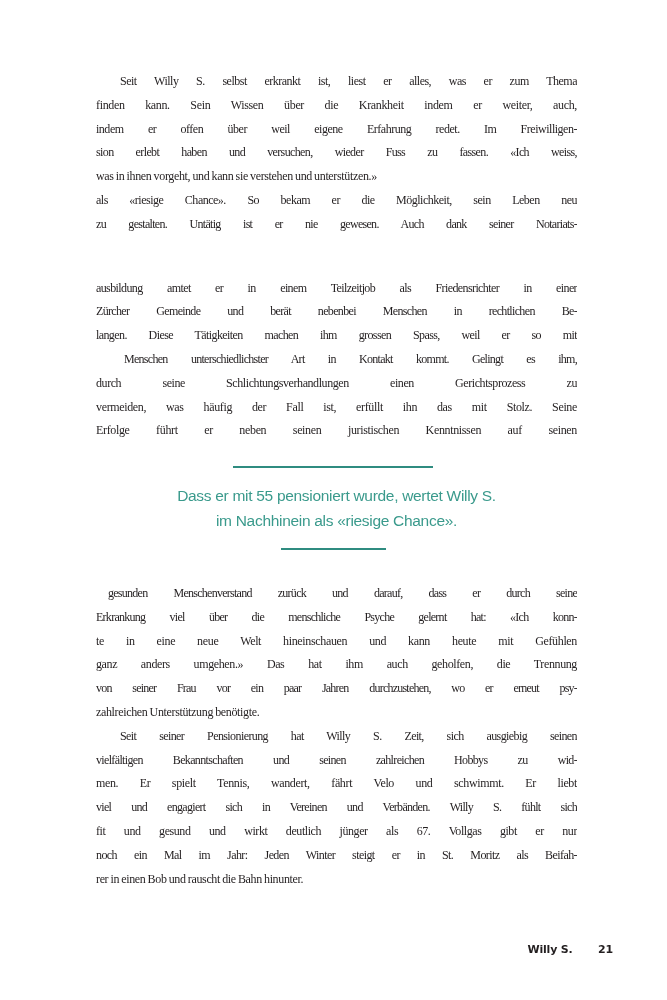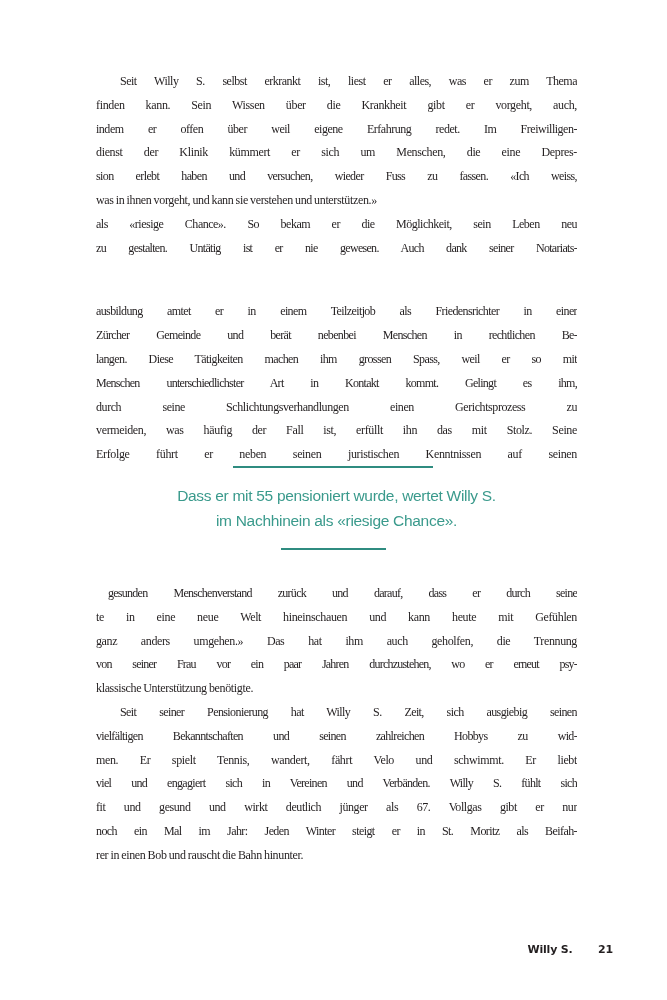--- a/index.html
+++ b/index.html
@@ -86,51 +86,51 @@
     }
     .footer .running-head { margin-right: 22px; }
   </style>
 </head>
 <body>
 
 <div class="page">
 
   <div class="text-block block-a" id="block-top">
       <span class="line indent" style="letter-spacing: -0.507882px;">Seit Willy S. selbst erkrankt ist, liest er alles, was er zum Thema</span>
-      <span class="line">finden kann. Sein Wissen über die Krankheit gibt er vorgeht, auch,</span>
+      <span class="line">finden kann. Sein Wissen über die Krankheit indem er weiter, auch,</span>
       <span class="line" style="letter-spacing: -0.483759px;">indem er offen über weil eigene Erfahrung redet. Im Freiwilligen-</span>
-      <span class="line" style="letter-spacing: -0.351736px;">dienst der Klinik kümmert er sich um Menschen, die eine Depres-</span>
       <span class="line" style="letter-spacing: -0.625187px;">sion erlebt haben und versuchen, wieder Fuss zu fassen. «Ich weiss,</span>
       <span class="line last">was in ihnen vorgeht, und kann sie verstehen und unterstützen.»</span>
       <span class="line" style="letter-spacing: -0.496394px;">als «riesige Chance». So bekam er die Möglichkeit, sein Leben neu</span>
       <span class="line" style="letter-spacing: -0.691033px;">zu gestalten. Untätig ist er nie gewesen. Auch dank seiner Notariats-</span>
       <span class="line" style="letter-spacing: -0.60385px; margin-top: 40px;">ausbildung amtet er in einem Teilzeitjob als Friedensrichter in einer</span>
       <span class="line" style="letter-spacing: -0.656548px;">Zürcher Gemeinde und berät nebenbei Menschen in rechtlichen Be-</span>
       <span class="line" style="letter-spacing: -0.595975px;">langen. Diese Tätigkeiten machen ihm grossen Spass, weil er so mit</span>
-      <span class="line" style="letter-spacing: -0.711742px;">Menschen unterschiedlichster Art in Kontakt kommt. Gelingt es ihm,</span>
+      <span class="line" style="letter-spacing: -0.711742px; margin-left: 28px;">Menschen unterschiedlichster Art in Kontakt kommt. Gelingt es ihm,</span>
       <span class="line" style="letter-spacing: -0.425353px;">durch seine Schlichtungsverhandlungen einen Gerichtsprozess zu</span>
       <span class="line">vermeiden, was häufig der Fall ist, erfüllt ihn das mit Stolz. Seine</span>
       <span class="line">Erfolge führt er neben seinen juristischen Kenntnissen auf seinen</span>
     </div>
 
   <div class="pullquote">
     <div class="rule rule-top"></div>
     <div class="pq-text" style="color: rgb(58, 154, 140);">
       <span class="pq-line">Dass er mit 55 pensioniert wurde, wertet Willy S.</span>
       <span class="pq-line">im Nachhinein als «riesige Chance».</span>
     </div>
     <div class="rule rule-bottom"></div>
   </div>
 
   <div class="text-block block-b" id="block-bottom">
       <span class="line" style="letter-spacing: -0.73916px; margin-left: 12px;">gesunden Menschenverstand zurück und darauf, dass er durch seine</span>
+      <span class="line" style="letter-spacing: -0.727799px;">Erkrankung viel über die menschliche Psyche gelernt hat: «Ich konn-</span>
       <span class="line">te in eine neue Welt hineinschauen und kann heute mit Gefühlen</span>
       <span class="line" style="letter-spacing: -0.382275px;">ganz anders umgehen.» Das hat ihm auch geholfen, die Trennung</span>
       <span class="line" style="letter-spacing: -0.774862px;">von seiner Frau vor ein paar Jahren durchzustehen, wo er erneut psy-</span>
-      <span class="line last">klassische Unterstützung benötigte.</span>
+      <span class="line last">zahlreichen Unterstützung benötigte.</span>
       <span class="line indent" style="letter-spacing: -0.595975px;">Seit seiner Pensionierung hat Willy S. Zeit, sich ausgiebig seinen</span>
       <span class="line" style="letter-spacing: -0.656108px;">vielfältigen Bekanntschaften und seinen zahlreichen Hobbys zu wid-</span>
       <span class="line">men. Er spielt Tennis, wandert, fährt Velo und schwimmt. Er liebt</span>
       <span class="line" style="letter-spacing: -0.695759px;">viel und engagiert sich in Vereinen und Verbänden. Willy S. fühlt sich</span>
       <span class="line" style="letter-spacing: -0.43341px;">fit und gesund und wirkt deutlich jünger als 67. Vollgas gibt er nur</span>
       <span class="line" style="letter-spacing: -0.586161px;">noch ein Mal im Jahr: Jeden Winter steigt er in St. Moritz als Beifah-</span>
       <span class="line last">rer in einen Bob und rauscht die Bahn hinunter.</span>
     </div>
 
   <div class="footer">

